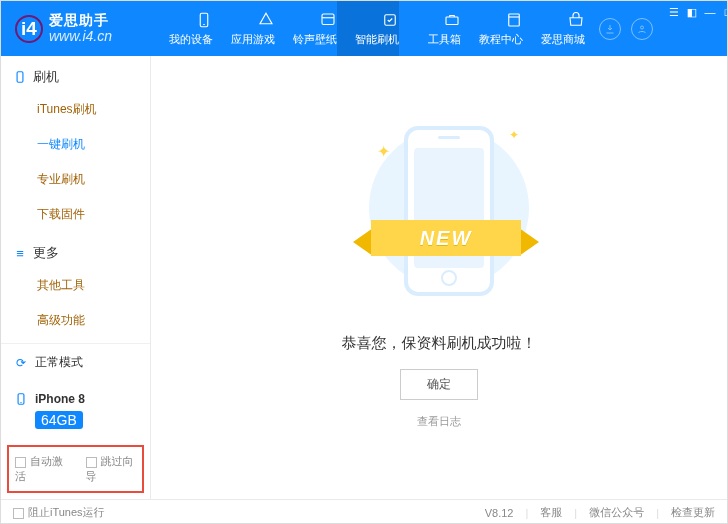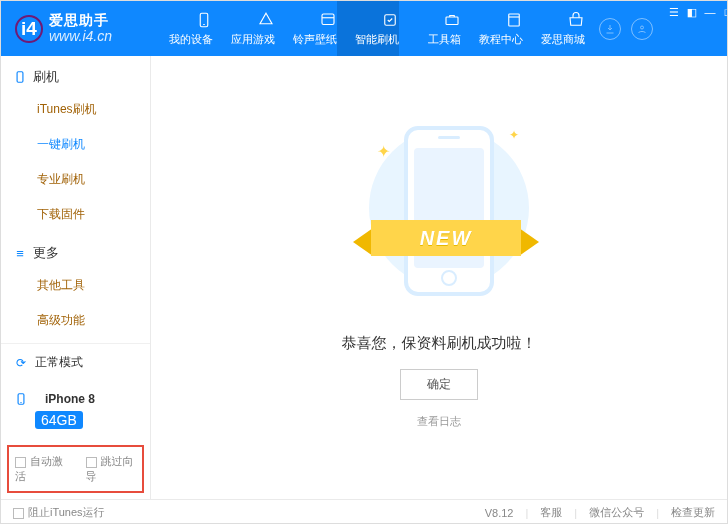--- a/index.html
+++ b/index.html
@@ -185,21 +185,21 @@
           <div class="side-item">其他工具</div>
           <div class="side-item">高级功能</div>
         </div>
       </div>
     <div class="side-bottom">
       <div class="side-bottom-row">
         <span class="ico">⟳</span>
         <span>正常模式</span>
       </div>
       <div class="side-bottom-row" style="flex-direction:column; align-items:flex-start; gap:4px;">
-        <div style="display:flex; align-items:center; gap:16px;">
+        <div style="display:flex; align-items:center; gap:6px;">
           <span class="ico">
             <svg viewBox="0 0 24 24" width="14" height="14" fill="none" stroke="#0f88ff" stroke-width="2">
                 <rect x="7" y="3" width="10" height="18" rx="2"></rect>
                 <line x1="11" y1="18" x2="13" y2="18"></line>
               </svg>
           </span>
           <b>iPhone 8</b>
         </div>
         <span class="badge">64GB</span>
       </div>

